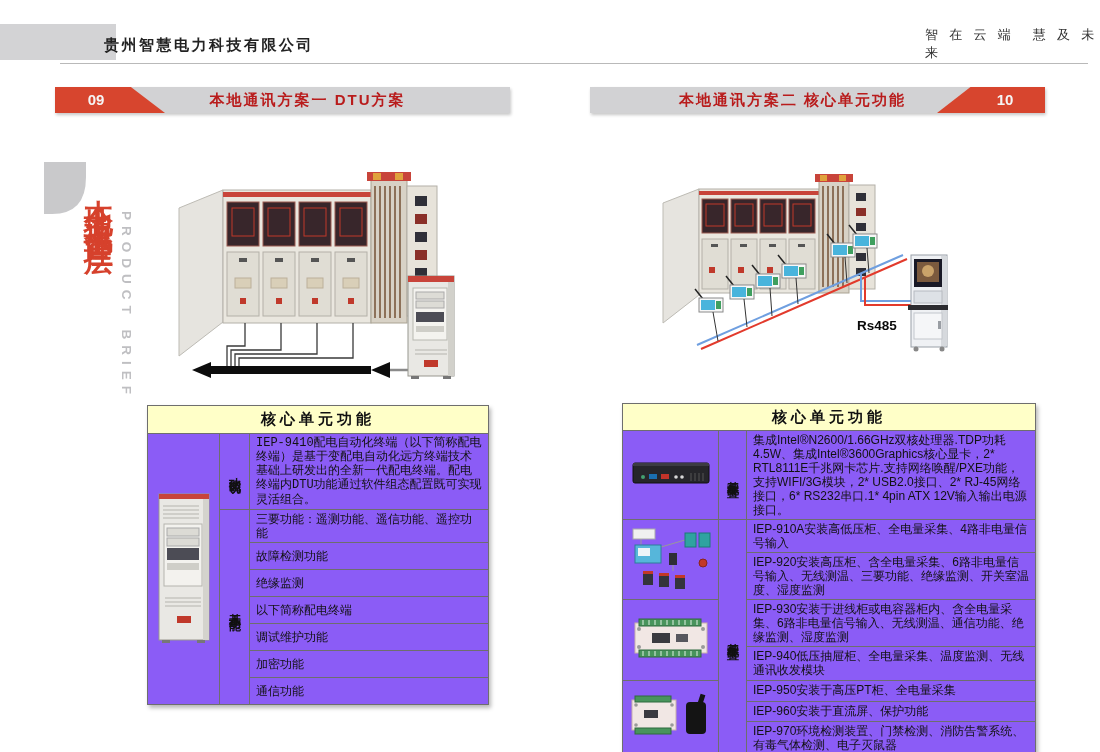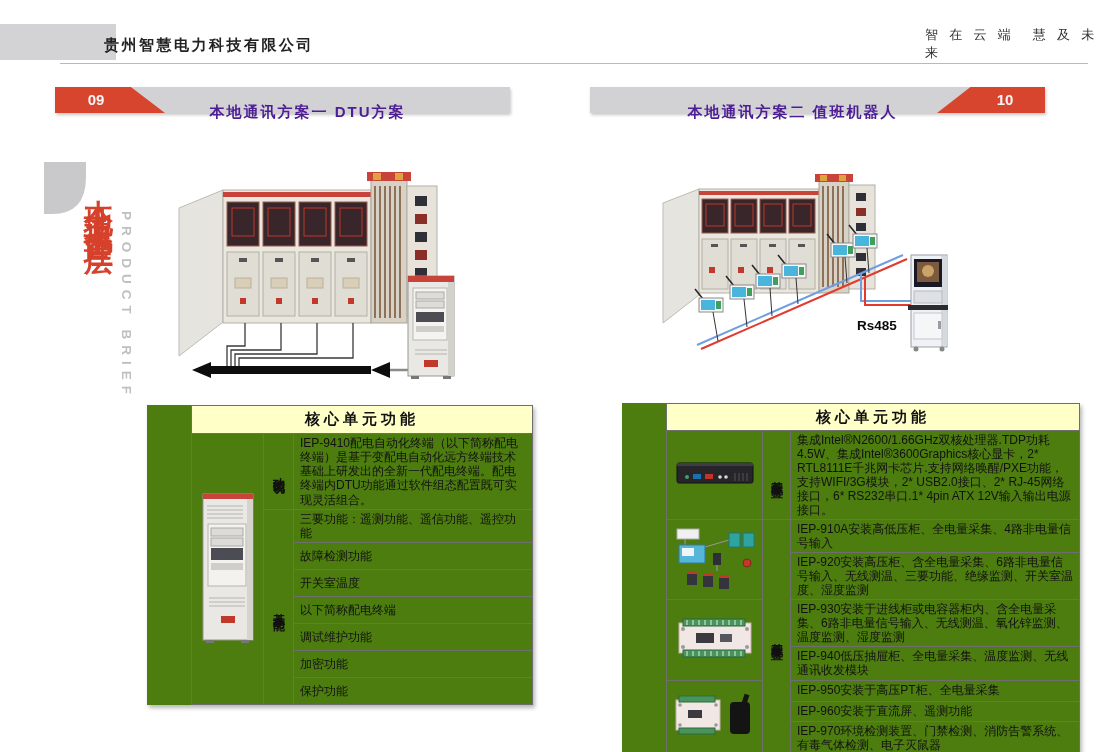--- a/index.html
+++ b/index.html
@@ -14,45 +14,45 @@
            font-weight:bold;font-size:15px;letter-spacing:2.5px;color:#222;}
   .slogan{left:925px;top:26px;font-family:"Liberation Serif","DejaVu Serif",serif;
           font-size:13px;letter-spacing:4px;color:#333;font-weight:normal;}
   .slogan .gap{display:inline-block;width:18px;}
   .head-rule{left:60px;top:63px;width:1028px;height:0;border-top:1px solid #b9b9b9;}
 
   
   .bar{top:87px;height:26px;background:#d2d2d4;box-shadow:1px 2px 3px rgba(0,0,0,.22);}
   .bar-left{left:55px;width:455px;}
   .bar-right{left:590px;width:455px;}
-  .bar-title{position:absolute;top:12px;height:26px;line-height:26px;text-align:center;
-             font-weight:bold;font-size:15px;letter-spacing:2px;color:#4c1d95;white-space:nowrap;}
+  .bar-title{position:absolute;top:0;height:26px;line-height:26px;text-align:center;
+             font-weight:bold;font-size:15px;letter-spacing:2px;color:#b91c1c;white-space:nowrap;}
   .bar-left  .bar-title{left:95px;right:45px;}
   .bar-right .bar-title{left:45px;right:95px;}
   .page-num{position:absolute;top:0;height:26px;line-height:26px;background:#d7452e;
             color:#f5f5f5;font-weight:bold;font-size:15px;text-align:center;}
   .num-left{left:0;width:110px;clip-path:polygon(0 0,69% 0,100% 100%,0 100%);}
   .num-left span{display:inline-block;margin-right:28px;}
   .num-right{right:0;width:108px;clip-path:polygon(31% 0,100% 0,100% 100%,0 100%);}
   .num-right span{display:inline-block;margin-left:28px;}
 
   
   .side-title{left:84px;top:176px;writing-mode:vertical-rl;text-orientation:upright;
               font-size:29px;font-weight:bold;color:#d6412c;letter-spacing:8px;line-height:1;}
   .side-sub{left:119px;top:211px;writing-mode:vertical-rl;font-size:13.5px;font-weight:bold;
             letter-spacing:6px;color:#bfbfc2;}
 
   
-  .tablebox{background:#4d7c0f;box-shadow:2px 3px 4px rgba(0,0,0,.28);padding-left:44px;}
+  .tablebox{background:#8b5cf6;box-shadow:2px 3px 4px rgba(0,0,0,.28);}
   table.spec{border-collapse:collapse;table-layout:fixed;width:100%;}
   table.spec td{border:1px solid #6e6e6e;overflow:hidden;}
   td.th{background:#ffffc8;text-align:center;font-weight:bold;font-size:15px;
         letter-spacing:4px;border-bottom:2px solid #4f4f4f;color:#111;}
   td.txt{font-size:12px;line-height:1.17;padding:2px 6px;color:#121212;}
-  td.desc{line-height:1.18;}
+  td.desc{line-height:1.18;font-family:Liberation Mono, monospace;}
   td.vlabel{text-align:center;vertical-align:middle;font-weight:bold;font-size:12px;padding:0;}
   td.vlabel span{writing-mode:vertical-rl;text-orientation:upright;letter-spacing:2px;display:inline-block;}
   td.img-cell{text-align:center;vertical-align:middle;padding:2px;}
 
   .rowL-h{height:28px;} .rowL-desc{height:68px;} .rowL{height:27px;}
   .rowR-h{height:27px;} .rowR-cfg{height:78px;}
 </style>
 </head>
 <body>
 
@@ -62,21 +62,21 @@
   <div class="abs company">贵州智慧电力科技有限公司</div>
   <div class="abs slogan"><span>智 在 云 端</span><span class="gap"></span><span>慧 及 未 来</span></div>
   <div class="abs head-rule"></div>
 
   <div class="abs bar bar-left">
     <div class="page-num num-left"><span>09</span></div>
     <div class="bar-title">本地通讯方案一  DTU方案</div>
   </div>
 
   <div class="abs bar bar-right">
-    <div class="bar-title">本地通讯方案二  值班机器人</div>
+    <div class="bar-title">本地通讯方案二  核心单元功能</div>
     <div class="page-num num-right"><span>10</span></div>
   </div>
 
   <svg class="abs" style="left:44px;top:162px" width="46" height="54" viewBox="0 0 46 54">
     <path d="M0,0 H42 V15 Q42,52 8,52 H0 Z" fill="#c9c9cb"></path>
   </svg>
   <div class="abs side-title">本地通讯管理层</div>
   <div class="abs side-sub">PRODUCT BRIEF</div>
 
   <svg class="abs" style="left:163px;top:150px" width="355" height="245" viewBox="0 0 355 245">
@@ -314,33 +314,33 @@
         <td class="txt desc">IEP-9410配电自动化终端（以下简称配电终端）是基于变配电自动化远方终端技术基础上研发出的全新一代配电终端。配电终端内DTU功能通过软件组态配置既可实现灵活组合。</td>
       </tr>
       <tr class="rowL">
             <td class="vlabel" rowspan="7"><span>基本功能</span></td>
           <td class="txt">三要功能：遥测功能、遥信功能、遥控功能</td>
           </tr>
       <tr class="rowL">
             <td class="txt">故障检测功能</td>
           </tr>
       <tr class="rowL">
-            <td class="txt">开关室温度</td>
+            <td class="txt">绝缘监测</td>
           </tr>
       <tr class="rowL">
             <td class="txt">以下简称配电终端</td>
           </tr>
       <tr class="rowL">
             <td class="txt">调试维护功能</td>
           </tr>
       <tr class="rowL">
             <td class="txt">加密功能</td>
           </tr>
       <tr class="rowL">
-            <td class="txt">保护功能</td>
+            <td class="txt">通信功能</td>
           </tr>
     </tbody>
       </table>
   </div>
 
   <div class="abs tablebox" style="left:622px;top:403px;width:414px;">
     <table class="spec">
       <colgroup>
           <col style="width:96px">
           <col style="width:28px">
@@ -425,21 +425,21 @@
                   <line x1="67" y1="34" x2="67" y2="39"></line>
                 </g>
             <rect x="22" y="16" width="18" height="10" fill="#3a3a40"></rect>
             <rect x="46" y="17" width="12" height="8" fill="#57575e"></rect>
             <circle cx="9" cy="12" r="2" fill="#9a9a9a"></circle>
                 <circle cx="73" cy="12" r="2" fill="#9a9a9a"></circle>
             <circle cx="9" cy="30" r="2" fill="#9a9a9a"></circle>
                 <circle cx="73" cy="30" r="2" fill="#9a9a9a"></circle>
           </svg>
         </td>
-        <td class="txt">IEP-930安装于进线柜或电容器柜内、含全电量采集、6路非电量信号输入、无线测温、氧化锌监测、温度监测、湿度监测</td>
+        <td class="txt">IEP-930安装于进线柜或电容器柜内、含全电量采集、6路非电量信号输入、无线测温、通信功能、绝缘监测、湿度监测</td>
       </tr>
       <tr style="height:30px">
             <td class="txt">IEP-940低压抽屉柜、全电量采集、温度监测、无线通讯收发模块</td>
           </tr>
       <tr style="height:21px">
         <td class="img-cell" rowspan="3">
           <svg width="86" height="46" viewBox="0 0 86 46">
             <rect x="4" y="8" width="44" height="30" fill="#f1e7e4" stroke="#c9b0ab"></rect>
             <rect x="7" y="4" width="36" height="6" fill="#48945c" stroke="#2f6b3e"></rect>
             <rect x="7" y="36" width="36" height="6" fill="#48945c" stroke="#2f6b3e"></rect>
@@ -448,21 +448,21 @@
                 <circle cx="44" cy="13" r="1.8" fill="#9a9a9a"></circle>
             <circle cx="8" cy="33" r="1.8" fill="#9a9a9a"></circle>
                 <circle cx="44" cy="33" r="1.8" fill="#9a9a9a"></circle>
             <rect x="58" y="10" width="20" height="32" rx="4" fill="#141414"></rect>
             <rect x="71" y="2" width="5" height="10" fill="#141414" transform="rotate(18 73 7)"></rect>
           </svg>
         </td>
         <td class="txt">IEP-950安装于高压PT柜、全电量采集</td>
       </tr>
       <tr style="height:20px">
-            <td class="txt">IEP-960安装于直流屏、遥测功能</td>
+            <td class="txt">IEP-960安装于直流屏、保护功能</td>
           </tr>
       <tr style="height:28px">
             <td class="txt">IEP-970环境检测装置、门禁检测、消防告警系统、有毒气体检测、电子灭鼠器</td>
           </tr>
     </tbody>
       </table>
   </div>
 
 </div>
 

